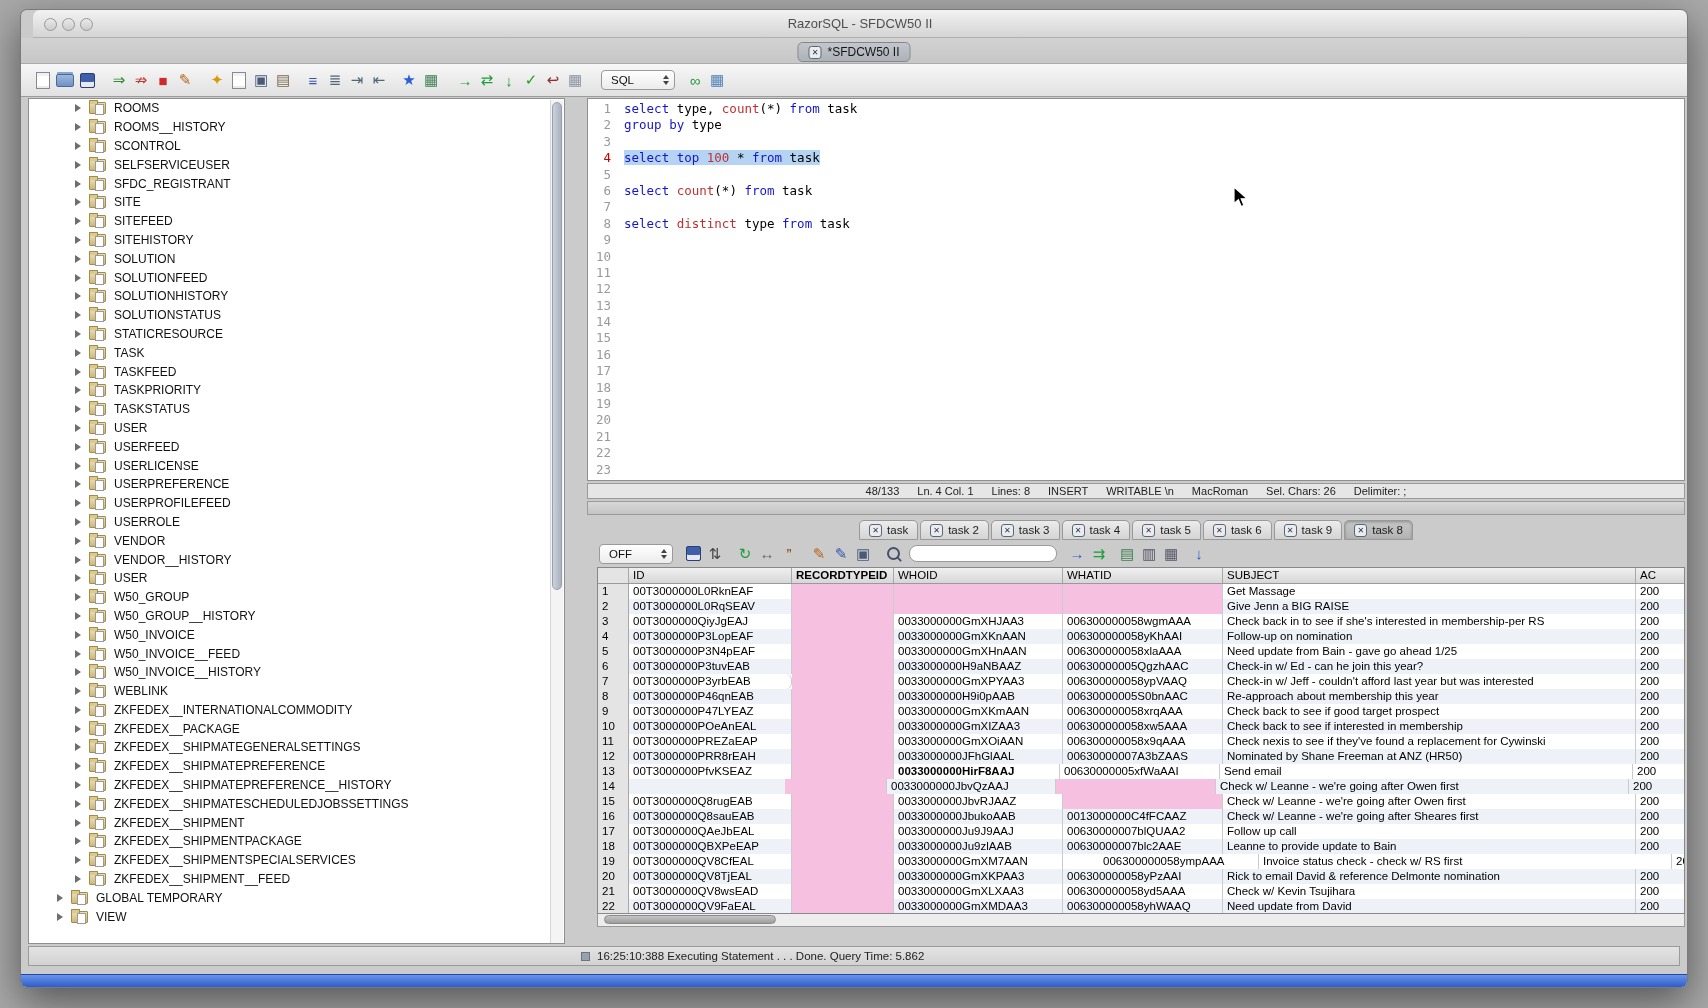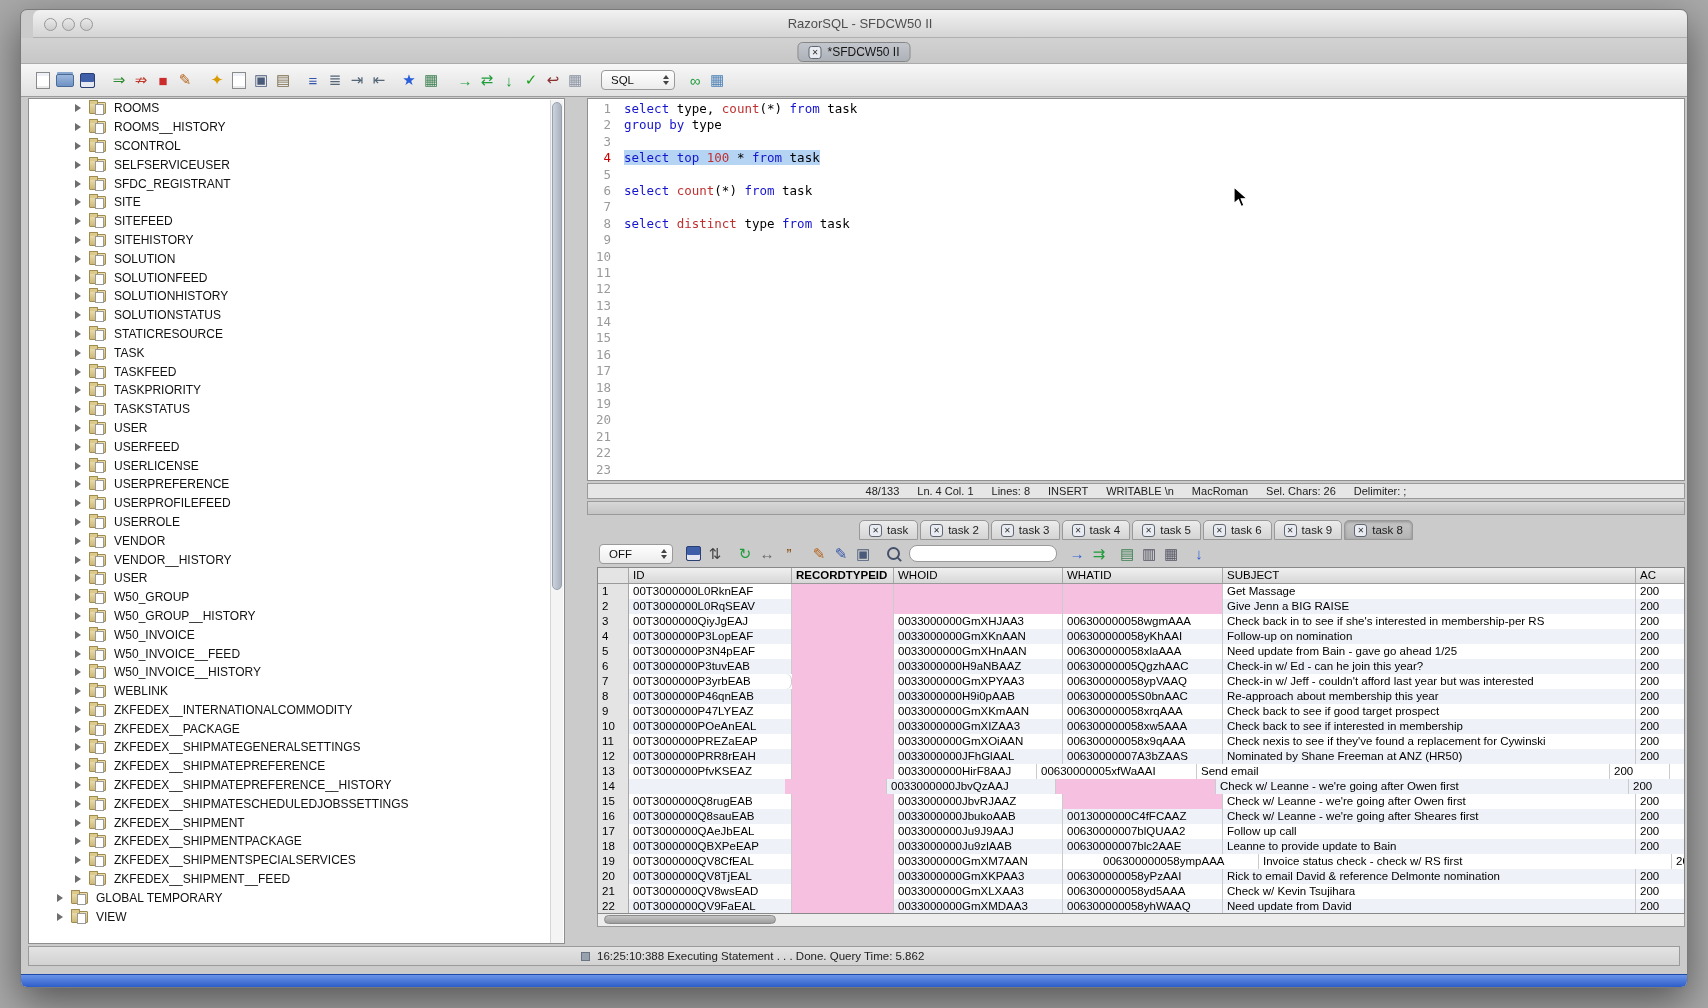--- a/index.html
+++ b/index.html
@@ -645,21 +645,21 @@
             <div class="g-cell null" style="width: 102px;"></div>
             <div class="g-cell" style="width: 169px;">0033000000JFhGlAAL</div>
             <div class="g-cell" style="width: 160px;">00630000007A3bZAAS</div>
             <div class="g-cell" style="width: 413px;">Nominated by Shane Freeman at ANZ (HR50)</div>
             <div class="g-cell" style="width: 60px;">200</div>
           </div>
           <div class="g-row">
             <div class="g-cell g-num" style="width: 31px;">13</div>
             <div class="g-cell" style="width: 163px;">00T3000000PfvKSEAZ</div>
             <div class="g-cell null" style="width: 102px;"></div>
-            <div class="g-cell" style="width: 143px;">0033000000HirF8AAJ</div>
+            <div class="g-cell" style="width: 166px; font-weight: bold;">0033000000HirF8AAJ</div>
             <div class="g-cell" style="width: 160px;">00630000005xfWaAAI</div>
             <div class="g-cell" style="width: 413px;">Send email</div>
             <div class="g-cell" style="width: 60px;">200</div>
           </div>
           <div class="g-row even">
             <div class="g-cell g-num" style="width: 31px;">14</div>
             <div class="g-cell" style="width: 156px; margin-top: 32px;">00T3000000Q8rexEAB</div>
             <div class="g-cell null" style="width: 102px;"></div>
             <div class="g-cell" style="width: 169px;">0033000000JbvQzAAJ</div>
             <div class="g-cell null" style="width: 160px;"></div>

